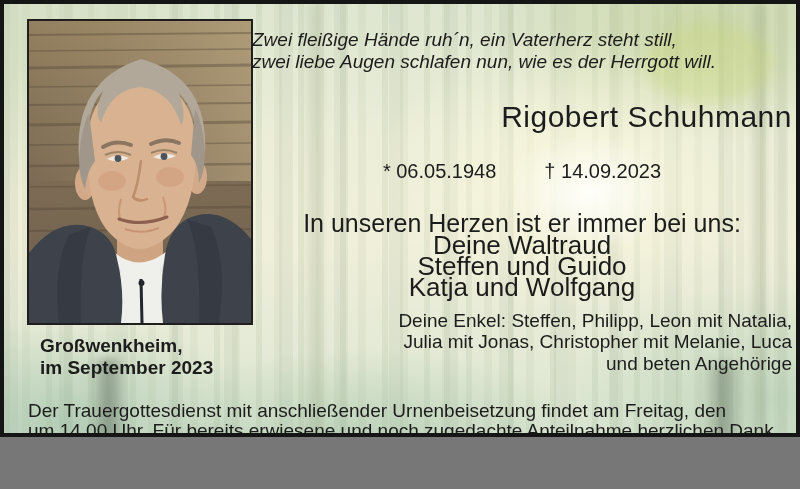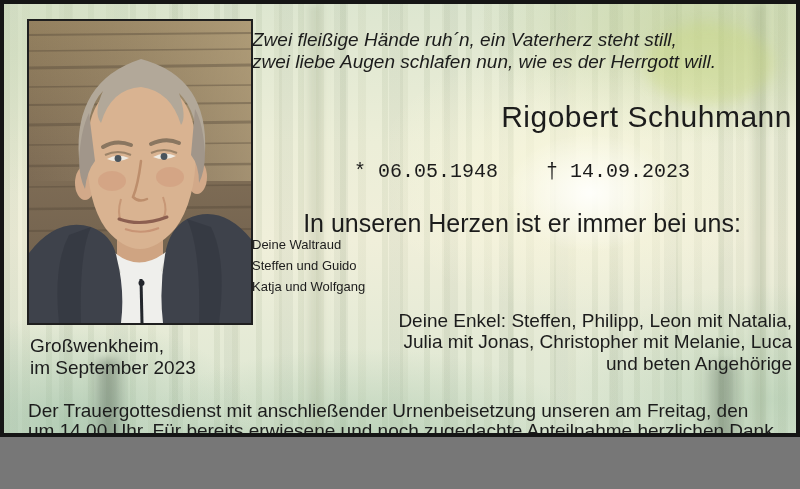--- a/index.html
+++ b/index.html
@@ -34,25 +34,25 @@
   .l2{left:600px;top:440px;width:150px;height:60px;background:rgba(130,175,145,0.32);}
   .l3{left:640px;top:20px;width:130px;height:80px;background:rgba(200,214,120,0.35);}
 
   .photo{
     position:absolute;left:23px;top:15px;width:222px;height:302px;
     border:2px solid #1f1f1f;box-sizing:content-box;
   }
   .photo svg{display:block;}
   .quote{position:absolute;left:248px;width:540px;top:25px;font-style:italic;font-size:19px;line-height:21.5px;}
   .name{position:absolute;left:248px;width:540px;top:88px;font-size:30px;line-height:50px;text-align:right;letter-spacing:0.5px;}
-  .dates{position:absolute;left:248px;width:540px;top:156px;font-size:20px;display:flex;justify-content:center;gap:48px;font-family:Liberation Mono, monospace;}
+  .dates{position:absolute;left:248px;width:540px;top:156px;font-size:20px;display:flex;justify-content:center;gap:48px;}
   .intro{position:absolute;left:248px;width:540px;top:205px;font-size:25px;text-align:center;}
-  .mourners{position:absolute;left:248px;width:540px;top:231px;font-size:13px;line-height:20.8px;text-align:left;}
+  .mourners{position:absolute;left:248px;width:540px;top:231px;font-size:26px;line-height:20.8px;text-align:center;}
   .enkel{position:absolute;left:248px;width:540px;top:306px;font-size:19px;line-height:21.3px;text-align:right;}
-  .placedate{position:absolute;left:26px;top:331px;font-size:19px;line-height:21.5px;text-align:left;}
+  .placedate{position:absolute;left:36px;top:331px;font-size:19px;line-height:21.5px;text-align:left;font-weight:bold;}
   .funeral{position:absolute;left:24px;top:397px;width:760px;font-size:19px;line-height:20.3px;text-align:left;white-space:nowrap;}
 </style>
 </head>
 <body>
 
 <div class="canvas">
 
   <div class="trunk t1"></div>
   <div class="trunk t2"></div>
   <div class="trunk t3"></div>
@@ -160,17 +160,17 @@
     <div>Julia mit Jonas, Christopher mit Melanie, Luca</div>
     <div>und beten Angehörige</div>
   </div>
 
   <div class="placedate">
     <div>Großwenkheim,</div>
     <div>im September 2023</div>
   </div>
 
   <div class="funeral">
-    <div>Der Trauergottesdienst mit anschließender Urnenbeisetzung unseren am Freitag, den</div>
+    <div>Der Trauergottesdienst mit anschließender Urnenbeisetzung findet am Freitag, den</div>
     <div>um 14.00 Uhr. Für bereits erwiesene und noch zugedachte Anteilnahme herzlichen Dank.</div>
   </div>
 
 </div>
 
 </body></html>

